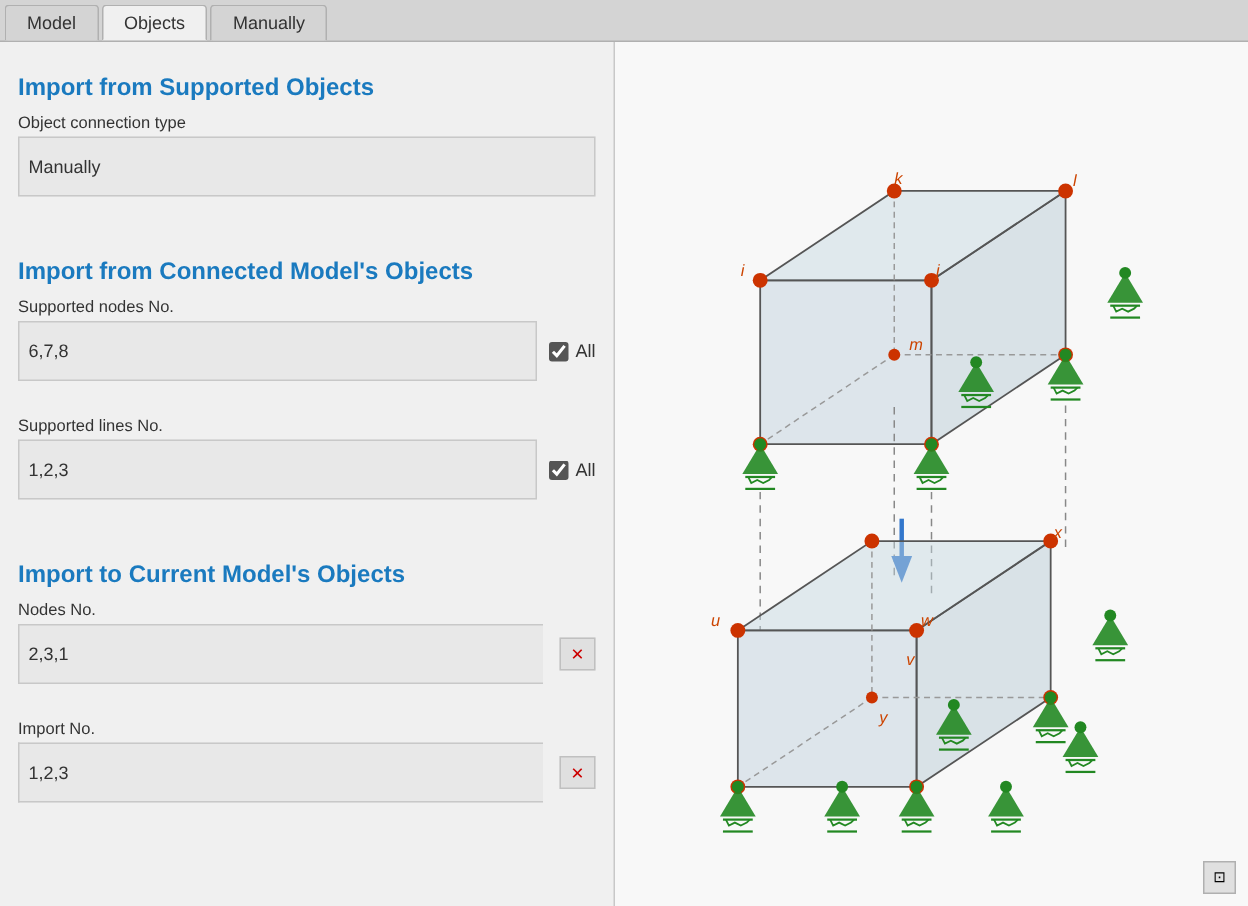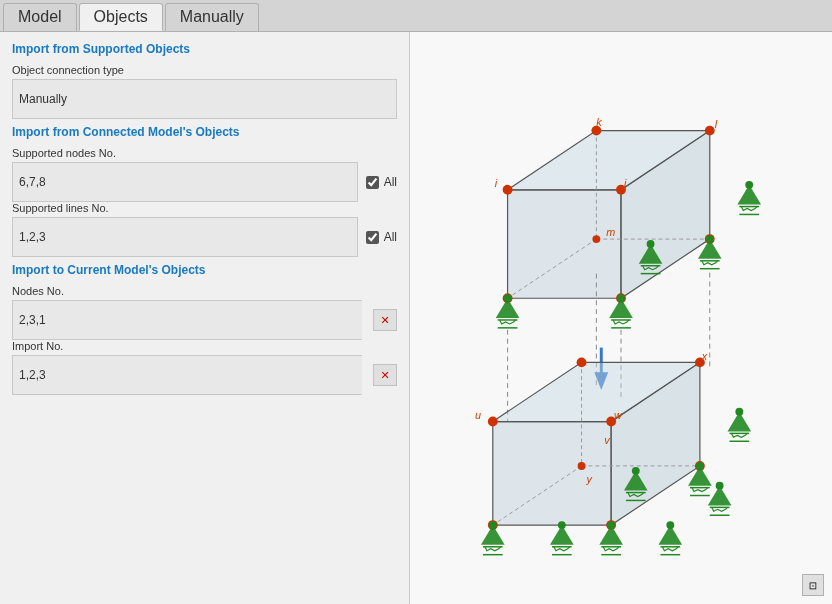--- a/index.html
+++ b/index.html
@@ -23,21 +23,21 @@
     .tab-bar {
       display: flex;
       background: #d4d4d4;
       border-bottom: 1px solid #b0b0b0;
       padding-top: 3px;
       padding-left: 3px;
     }
 
     .tab {
       padding: 4px 14px;
-      font-size: 16px;
+      font-size: 12px;
       cursor: pointer;
       border: 1px solid #b0b0b0;
       border-bottom: none;
       background: #d4d4d4;
       color: #333;
       margin-right: 2px;
       border-radius: 3px 3px 0 0;
     }
 
     .tab.active {
@@ -59,24 +59,24 @@
     .left-panel {
       width: 410px;
       background: #f0f0f0;
       padding: 10px 12px;
       border-right: 1px solid #c8c8c8;
       overflow-y: auto;
     }
 
     .section-title {
       color: #1a7abf;
-      font-size: 12px;
+      font-size: 16px;
       font-weight: 600;
       margin-bottom: 8px;
-      margin-top: 0;
+      margin-top: 12px;
     }
 
     .field-label {
       font-size: 11px;
       color: #333;
       margin-bottom: 3px;
     }
 
     .text-input {
       width: 100%;
@@ -108,21 +108,21 @@
       white-space: nowrap;
     }
 
     .checkbox-label input[type="checkbox"] {
       accent-color: #555;
       width: 13px;
       height: 13px;
     }
 
     .field-group {
-      margin-bottom: 0;
+      margin-bottom: 24px;
     }
 
     .input-with-btn {
       display: flex;
       align-items: center;
       gap: 11px;
     }
 
     .input-with-btn .text-input {
       flex: 1;

